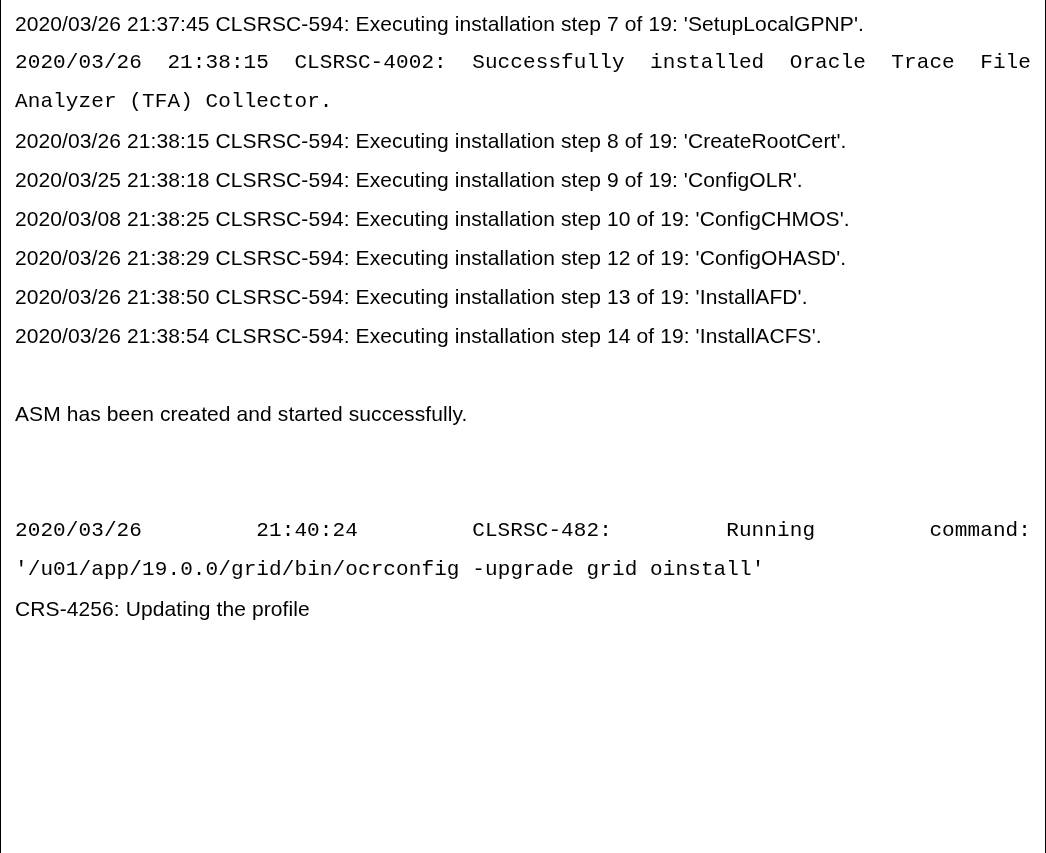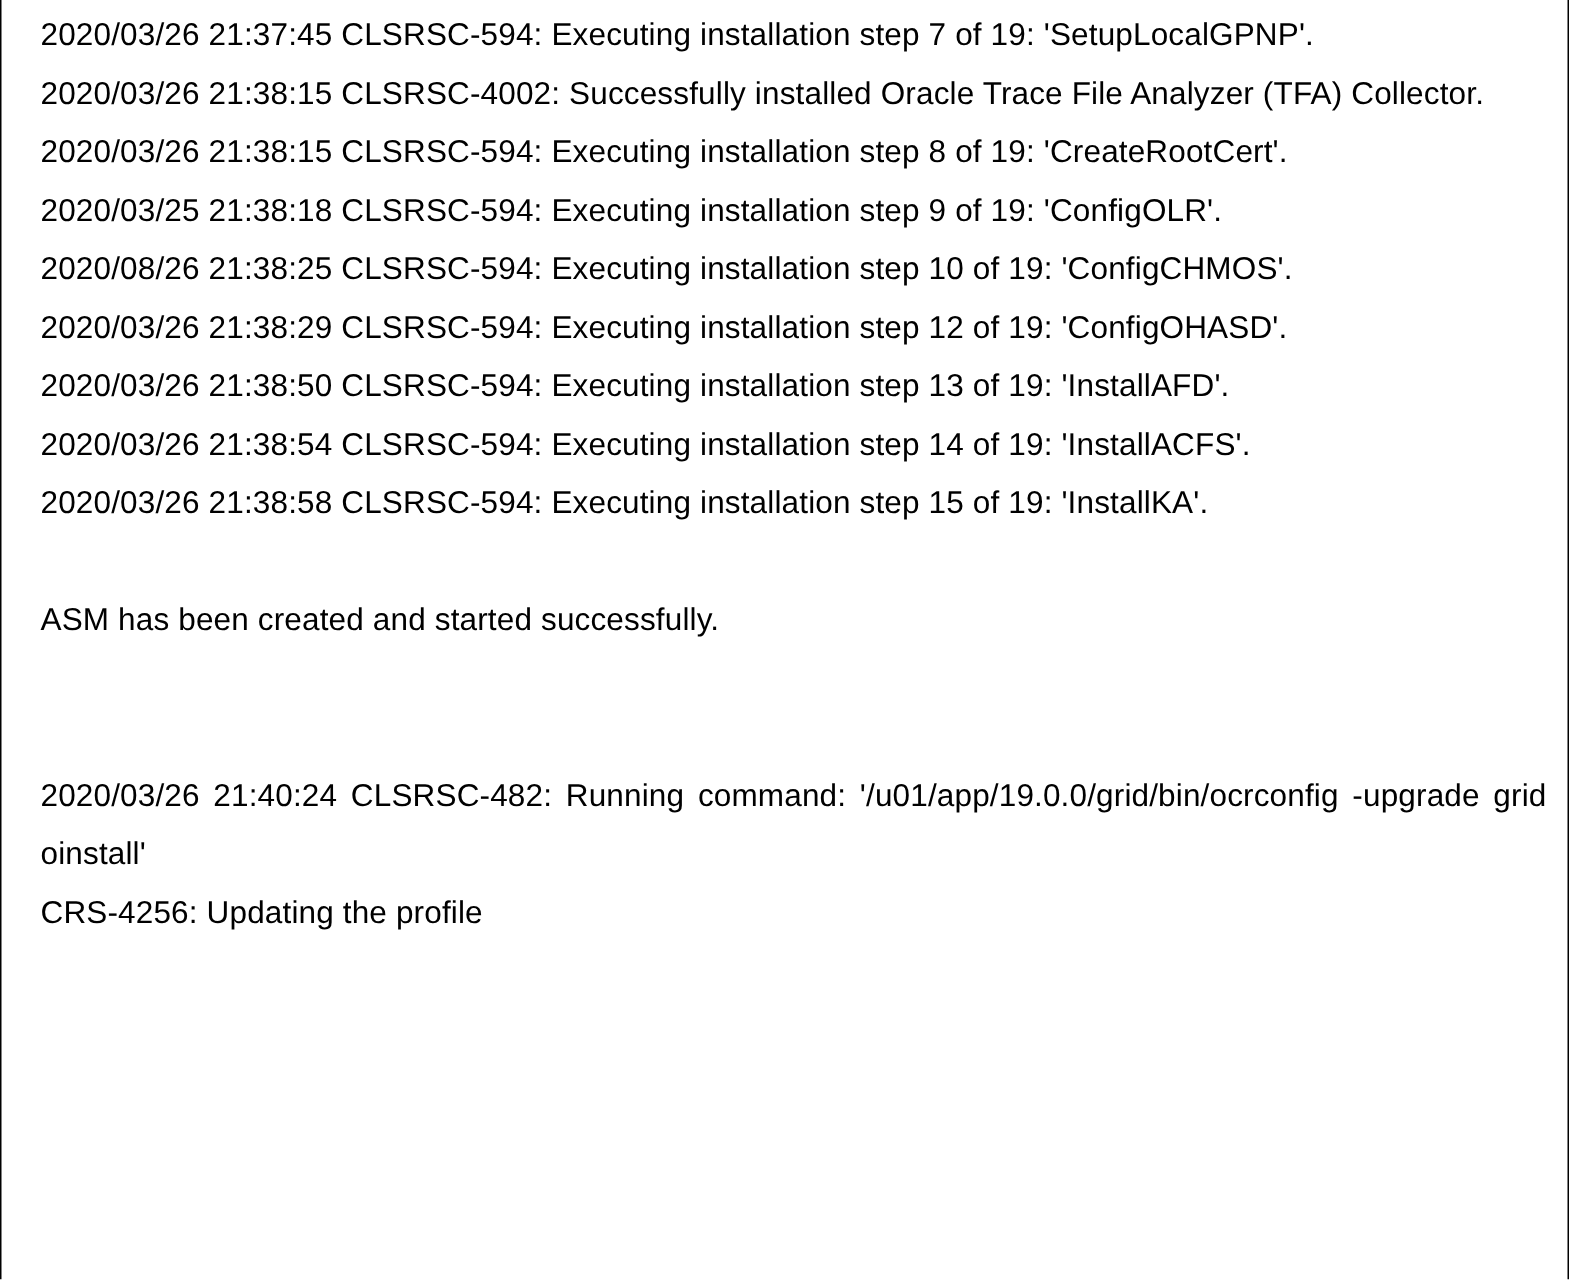--- a/index.html
+++ b/index.html
@@ -11,52 +11,52 @@
       font-family: "Helvetica Neue", Helvetica, Arial, sans-serif;
       color: #000000;
       overflow: hidden;
     }
     .page {
       box-sizing: border-box;
       width: 1046px;
       height: 853px;
       border-left: 1px solid #000;
       border-right: 1px solid #000;
-      padding: 4px 14px 0 26px;
+      padding: 4px 14px 0 14px;
     }
     .line {
       font-size: 21px;
       line-height: 39px;
       letter-spacing: 0.1px;
       white-space: nowrap;
     }
     .justify-wrap {
       font-size: 21px;
       line-height: 39px;
       letter-spacing: 0.1px;
       text-align: justify;
       text-align-last: left;
       text-justify: inter-word;
+      font-family: Liberation Mono, monospace;
     }
     .blank {
       height: 39px;
     }
   </style>
 </head>
 <body>
 
 <div class="page">
   <div class="line">2020/03/26 21:37:45 CLSRSC-594: Executing installation step 7 of 19: 'SetupLocalGPNP'.</div>
   <div class="justify-wrap">2020/03/26 21:38:15 CLSRSC-4002: Successfully installed Oracle Trace File Analyzer (TFA) Collector.</div>
   <div class="line">2020/03/26 21:38:15 CLSRSC-594: Executing installation step 8 of 19: 'CreateRootCert'.</div>
   <div class="line">2020/03/25 21:38:18 CLSRSC-594: Executing installation step 9 of 19: 'ConfigOLR'.</div>
-  <div class="line">2020/08/26 21:38:25 CLSRSC-594: Executing installation step 10 of 19: 'ConfigCHMOS'.</div>
+  <div class="line">2020/03/08 21:38:25 CLSRSC-594: Executing installation step 10 of 19: 'ConfigCHMOS'.</div>
   <div class="line">2020/03/26 21:38:29 CLSRSC-594: Executing installation step 12 of 19: 'ConfigOHASD'.</div>
   <div class="line">2020/03/26 21:38:50 CLSRSC-594: Executing installation step 13 of 19: 'InstallAFD'.</div>
   <div class="line">2020/03/26 21:38:54 CLSRSC-594: Executing installation step 14 of 19: 'InstallACFS'.</div>
-  <div class="line">2020/03/26 21:38:58 CLSRSC-594: Executing installation step 15 of 19: 'InstallKA'.</div>
   <div class="blank"></div>
   <div class="line">ASM has been created and started successfully.</div>
   <div class="blank"></div>
   <div class="blank"></div>
   <div class="justify-wrap">2020/03/26 21:40:24 CLSRSC-482: Running command: '/u01/app/19.0.0/grid/bin/ocrconfig -upgrade grid oinstall'</div>
   <div class="line">CRS-4256: Updating the profile</div>
 </div>
 
 </body></html>

